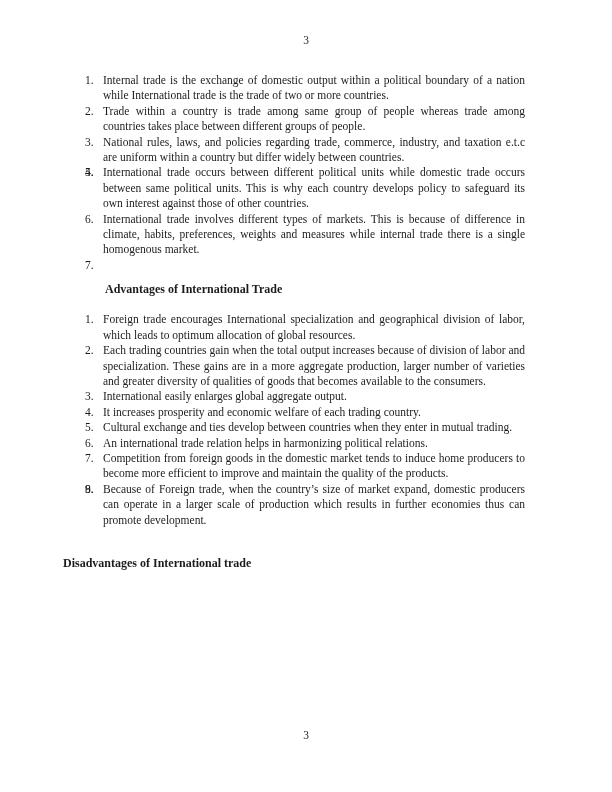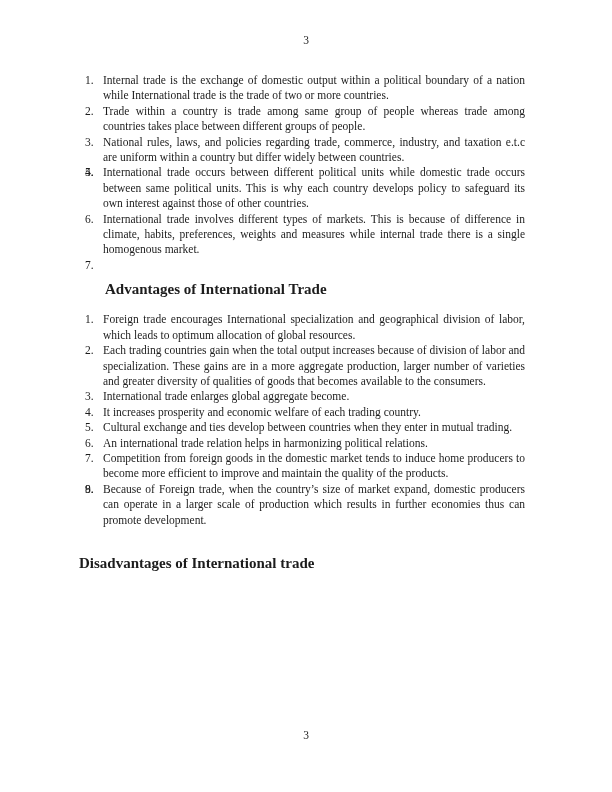--- a/index.html
+++ b/index.html
@@ -42,30 +42,30 @@
     position: relative;
     padding-left: 40px;
     text-align: justify;
   }
   li.doc-li .num {
     position: absolute;
     left: 22px;
     top: 0;
   }
   h3.heading {
-    font-size: 15px;
+    font-size: 12px;
     line-height: 15.4px;
     font-weight: bold;
     margin: 0;
   }
   h3.heading.advantages {
     margin: 24px 0 15px 42px;
   }
   h3.heading.disadvantages {
-    margin: 28px 0 0 16px;
+    margin: 28px 0 0 0;
   }
 </style>
 </head>
 <body>
 
 <div class="page">
 
   <div class="page-number top">3</div>
 
   <div class="content">
@@ -78,21 +78,21 @@
         <li class="doc-li"><span class="num">5.</span><span class="txt">International trade occurs between different political units while domestic trade occurs between same political units. This is why each country develops policy to safeguard its own interest against those of other countries.</span></li>
         <li class="doc-li"><span class="num">6.</span><span class="txt">International trade involves different types of markets. This is because of difference in climate, habits, preferences, weights and measures while internal trade there is a single homogenous market.</span></li>
         <li class="doc-li"><span class="num">7.</span></li>
       </ol>
 
     <h3 class="heading advantages">Advantages of International Trade</h3>
 
     <ol class="num-list second">
         <li class="doc-li"><span class="num">1.</span><span class="txt">Foreign trade encourages International specialization and geographical division of labor, which leads to optimum allocation of global resources.</span></li>
         <li class="doc-li"><span class="num">2.</span><span class="txt">Each trading countries gain when the total output increases because of division of labor and specialization. These gains are in a more aggregate production, larger number of varieties and greater diversity of qualities of goods that becomes available to the consumers.</span></li>
-        <li class="doc-li"><span class="num">3.</span><span class="txt">International trade enlarges global aggregate become.</span></li>
+        <li class="doc-li"><span class="num">3.</span><span class="txt">International easily enlarges global aggregate output.</span></li>
         <li class="doc-li"><span class="num">4.</span><span class="txt">It increases prosperity and economic welfare of each trading country.</span></li>
         <li class="doc-li"><span class="num">5.</span><span class="txt">Cultural exchange and ties develop between countries when they enter in mutual trading.</span></li>
         <li class="doc-li"><span class="num">6.</span><span class="txt">An international trade relation helps in harmonizing political relations.</span></li>
         <li class="doc-li"><span class="num">7.</span><span class="txt">Competition from foreign goods in the domestic market tends to induce home producers to become more efficient to improve and maintain the quality of the products.</span></li>
         <li class="doc-li"><span class="num">8.</span></li>
         <li class="doc-li"><span class="num">9.</span><span class="txt">Because of Foreign trade, when the country’s size of market expand, domestic producers can operate in a larger scale of production which results in further economies thus can promote development.</span></li>
       </ol>
 
     <h3 class="heading disadvantages">Disadvantages of International trade</h3>
 

